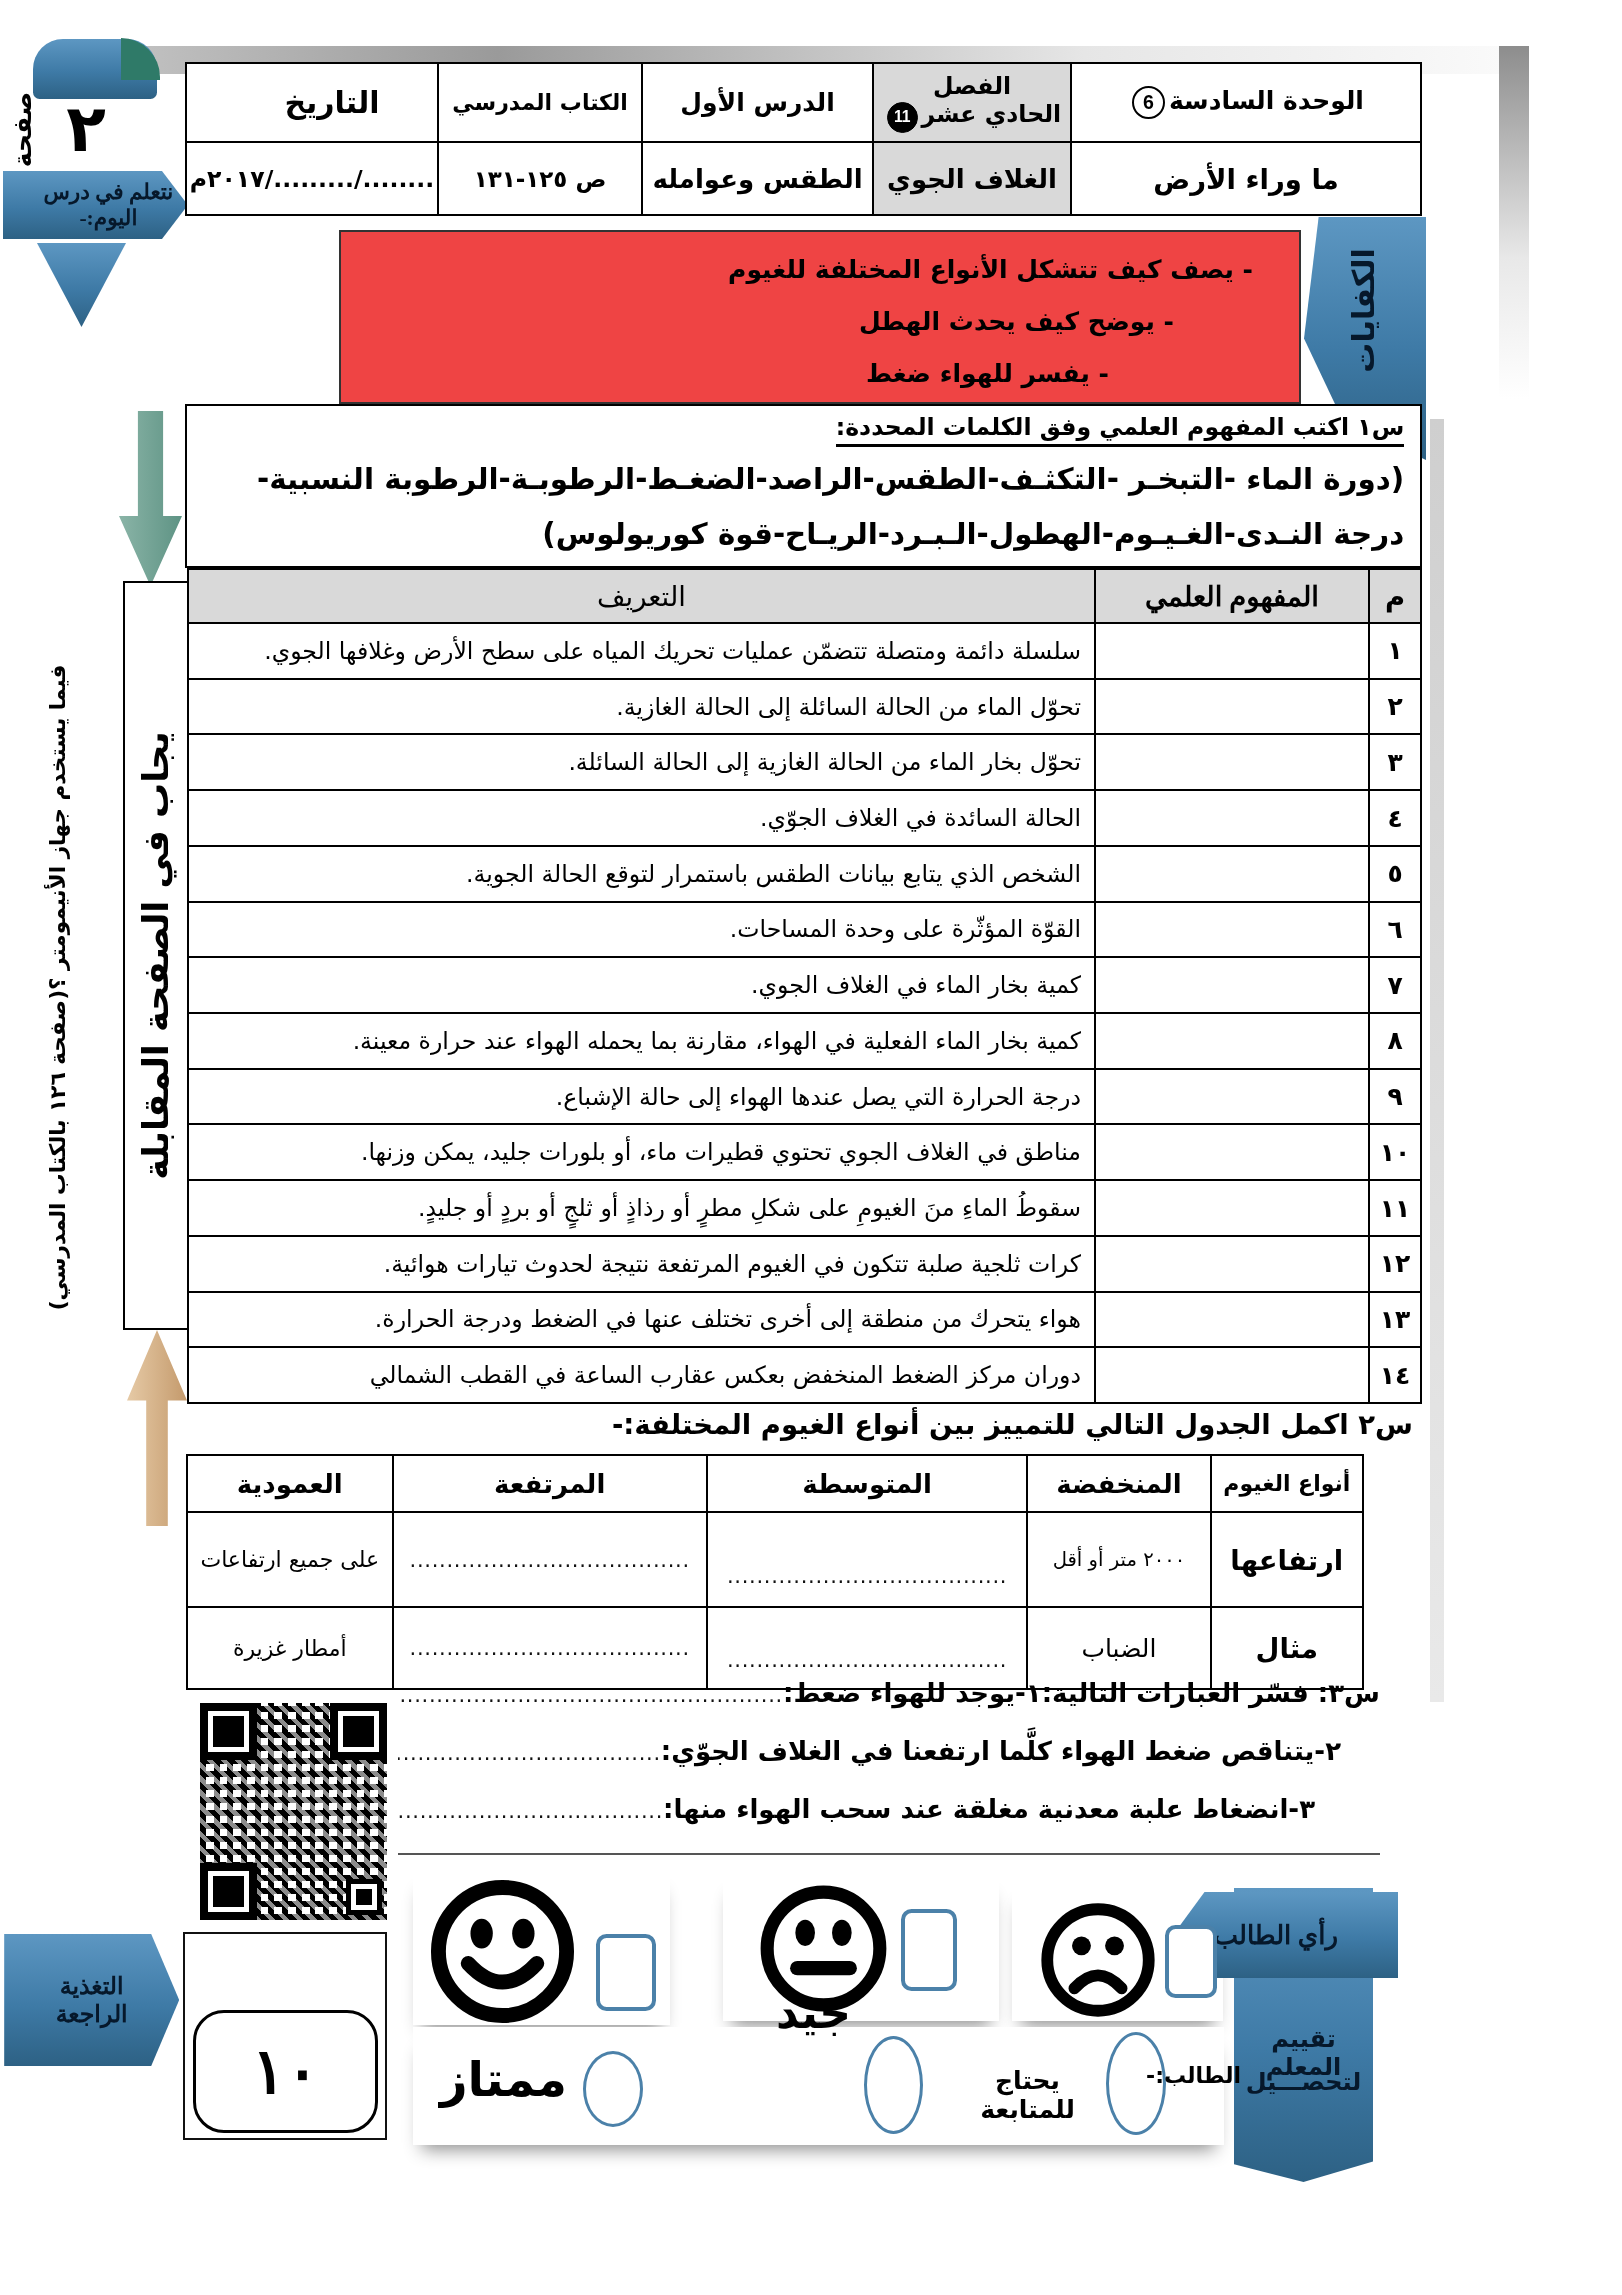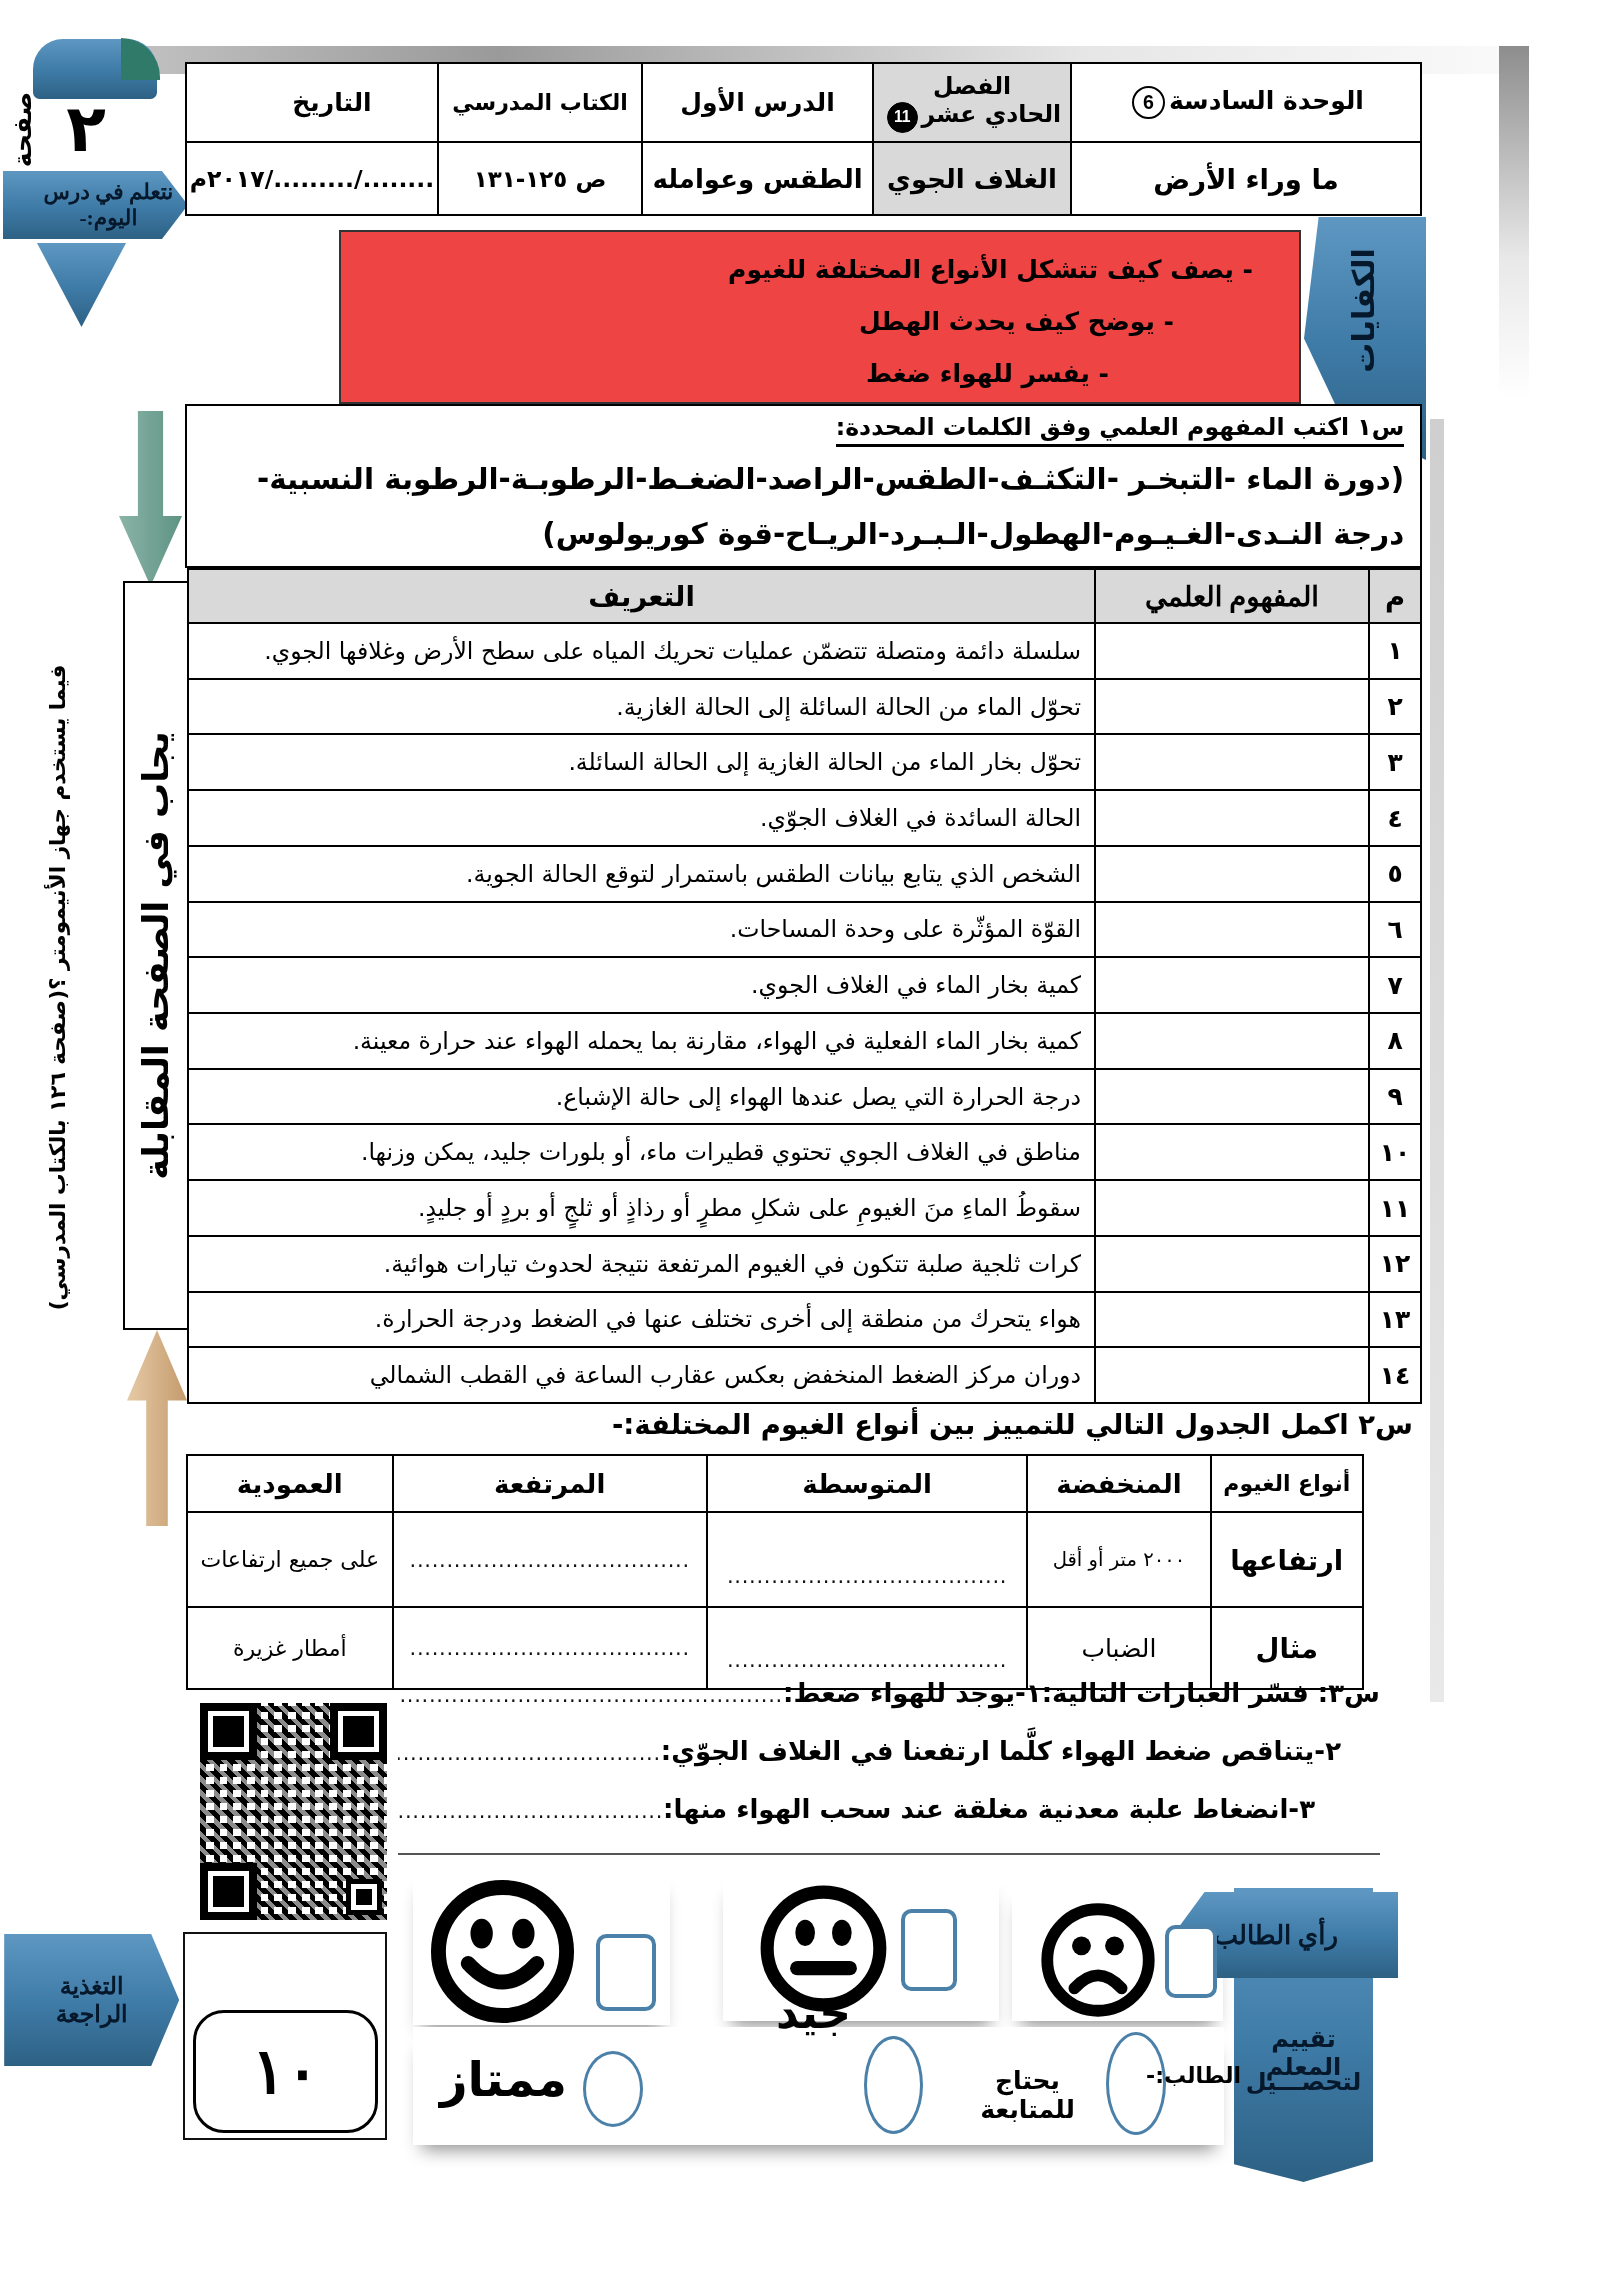--- a/index.html
+++ b/index.html
@@ -100,21 +100,21 @@
       <div class="hcell b" style="width:196px;font-size:23.6px;background:#d9d9d9;">
         <div>الفصل</div>
         <div><span>الحادي عشر</span><span class="circ circf" style="font-size:15.7px;">11</span></div>
       </div>
       <div class="hcell b" style="width:229px;font-size:25px;">
         <div>الدرس الأول</div>
       </div>
       <div class="hcell b" style="width:202px;font-size:22px;">
         <div>الكتاب المدرسي</div>
       </div>
-      <div class="hcell b" style="flex:1;font-size:25px;margin-left:40px;">
+      <div class="hcell b" style="flex:1;font-size:30px;margin-left:40px;">
         <div>التاريخ</div>
       </div>
     </div>
     <div class="hrow">
       <div class="hcell b" style="width:348px;font-size:27.5px;">ما وراء الأرض</div>
       <div class="hcell b" style="width:196px;font-size:26px;background:#d9d9d9;">الغلاف الجوي</div>
       <div class="hcell b" style="width:229px;font-size:26px;">الطقس وعوامله</div>
       <div class="hcell b" style="width:202px;font-size:23px;">ص ١٢٥-١٣١</div>
       <div class="hcell b" style="flex:1;font-size:23.6px;">......../........./٢٠١٧م</div>
     </div>
@@ -133,21 +133,21 @@
     <div style="font-size:23.6px;font-weight:bold;">
       <span style="border-bottom:3.3px solid #000;padding-bottom:3.9px;">س١ اكتب المفهوم العلمي وفق الكلمات المحددة:</span>
     </div>
     <div class="b" style="font-size:29.4px;line-height:55px;margin-top:11.8px;text-align:right;">(دورة الماء -التبخـر -التكثـف-الطقس-الراصد-الضغـط-الرطوبـة-الرطوبة النسبية-درجة النـدى-الغـيـوم-الهطول-الـبـرد-الريـاح-قوة كوريولوس)</div>
   </div>
 
   <div class="abs t1" style="right:200px;top:568px;width:1235px;height:836px;">
     <div class="t1h">
       <div class="cnum" style="font-size:27.5px;">م</div>
       <div class="ccon ctr">المفهوم العلمي</div>
-      <div class="cdef" style="justify-content:center;font-size:27.5px;font-weight:bold;">التعريف</div>
+      <div class="cdef" style="justify-content:center;font-size:27.5px;font-weight:normal;">التعريف</div>
     </div>
     <div class="t1r">
         <div class="cnum">١</div>
         <div class="ccon"></div>
         <div class="cdef">سلسلة دائمة ومتصلة تتضمّن عمليات تحريك المياه على سطح الأرض وغلافها الجوي.</div>
       </div>
     <div class="t1r">
         <div class="cnum">٢</div>
         <div class="ccon"></div>
         <div class="cdef">تحوّل الماء من الحالة السائلة إلى الحالة الغازية.</div>

